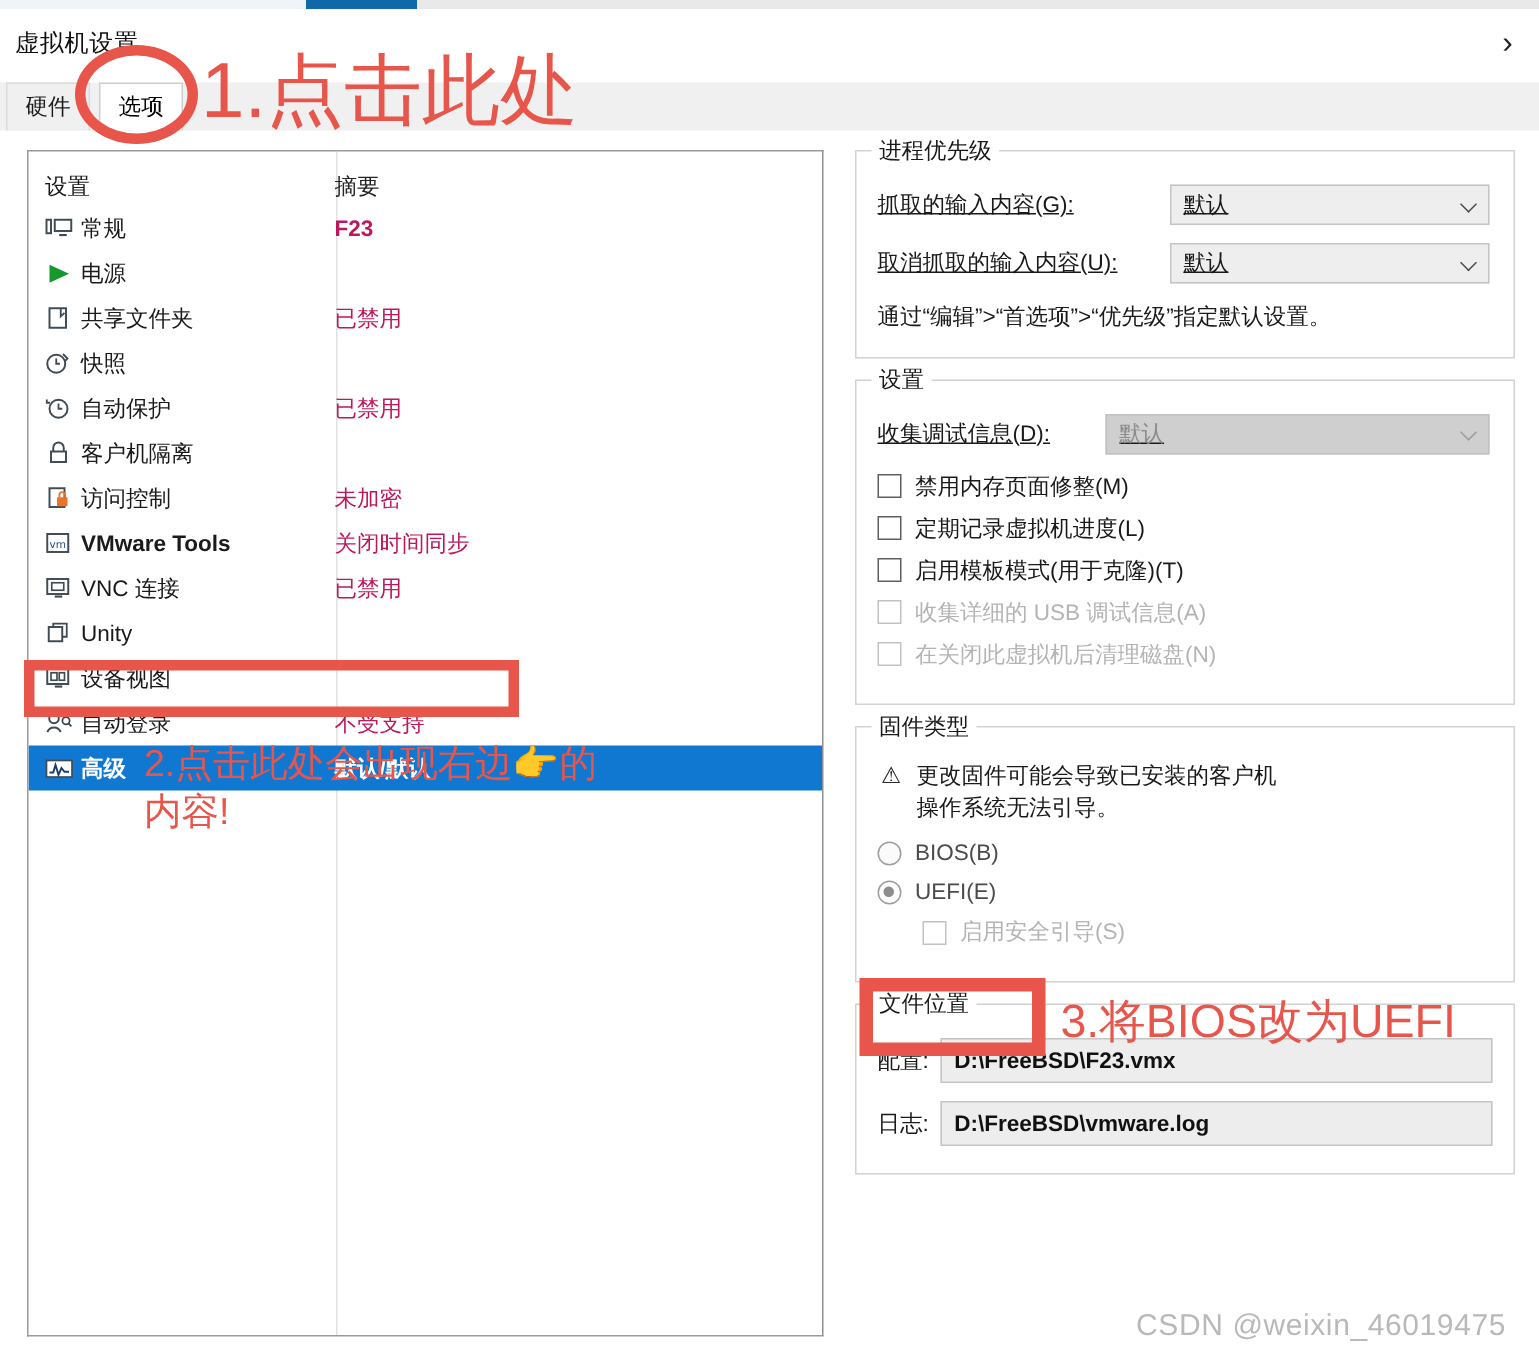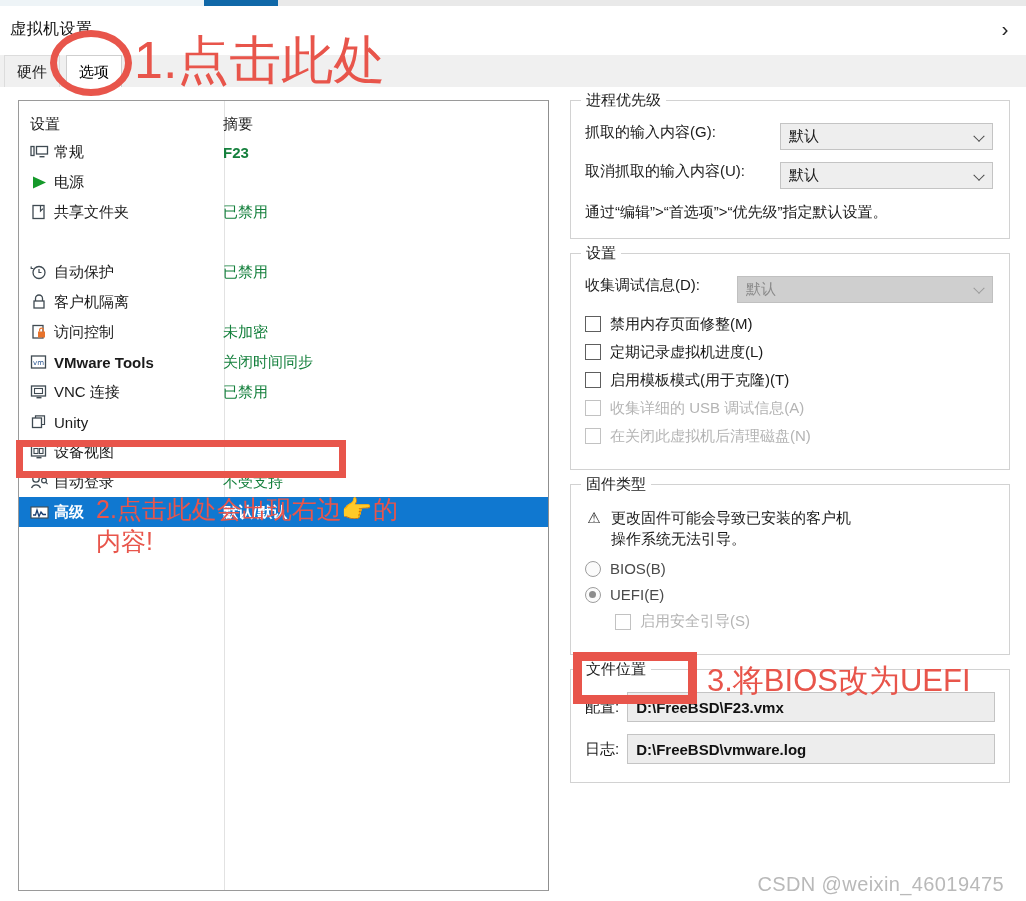--- a/index.html
+++ b/index.html
@@ -47,39 +47,39 @@
   .lrow {
     position:absolute; left:0; width:529px; height:30px;
     display:flex; align-items:center; cursor:default;
   }
   .lrow .licon {
     width:24px; min-width:24px; height:20px; margin-left:8px; margin-right:3px;
     display:flex; align-items:center; justify-content:center;
   }
   .lrow .llabel { font-size:15px; color:#1a1a1a; white-space:nowrap; }
   .lrow .lsummary {
-    position:absolute; left:204px; font-size:15px; color:#15803d; white-space:nowrap;
+    position:absolute; left:204px; font-size:15px; color:#be185d; white-space:nowrap;
   }
   .lrow.header .llabel { margin-left:11px; }
   .lrow.header .lsummary { color:#242424; }
   .lrow.selected { background:#1078d0; }
   .lrow.selected .llabel, .lrow.selected .lsummary { color:#ffffff; font-weight:bold; }
   .lrow .lsummary.bold { font-weight:bold; }
 
   
   #right-col { position:absolute; left:570px; top:100px; width:440px; }
 
   .group { position:relative; border:1px solid #d2d2d2; margin-bottom:14px; }
   .group > legend, .group .gtitle {
     position:absolute; left:10px; top:-10px; background:#ffffff;
     padding:0 5px; font-size:15px; color:#1a1a1a;
   }
   .ginner { padding:22px 14px 14px 14px; }
 
-  .field-row { display:flex; margin-bottom:12px; }
+  .field-row { display:flex; align-items:center; margin-bottom:12px;text-decoration:underline; }
   .field-row .flabel { font-size:15px; color:#1a1a1a; white-space:nowrap; }
 
   .combo {
     position:relative; height:27px; background:#eeeeee;
     border:1px solid #c4c4c4; display:flex; align-items:center;
     padding-left:8px; font-size:15px; color:#1a1a1a; cursor:pointer;
   }
   .combo.disabled { background:#cfcfcf; border-color:#c0c0c0; color:#8b8b8b; cursor:default; }
   .combo .chev {
     position:absolute; right:9px; top:50%; transform:translateY(-60%) rotate(45deg);
@@ -202,20 +202,31 @@
     <span class="licon">
       <svg width="17" height="16" viewBox="0 0 17 16">
           <rect x="2" y="1.5" width="11" height="13" fill="none" stroke="#3f4a52" stroke-width="1.3"></rect>
           <path d="M9.5 1.5 L9.5 7 L12 4.6" fill="none" stroke="#3f4a52" stroke-width="1.2"></path>
         </svg>
     </span>
     <span class="llabel">共享文件夹</span>
     <span class="lsummary">已禁用</span>
   </div>
 
+  <div class="lrow" style="top:126px;">
+    <span class="licon">
+      <svg width="18" height="16" viewBox="0 0 18 16">
+          <circle cx="7.5" cy="8.5" r="6" fill="none" stroke="#3f4a52" stroke-width="1.3"></circle>
+          <path d="M7.5 5 L7.5 8.5 L10 8.5" fill="none" stroke="#3f4a52" stroke-width="1.2"></path>
+          <path d="M12 2 L15 5 L13 7" fill="none" stroke="#3f4a52" stroke-width="1.2"></path>
+        </svg>
+    </span>
+    <span class="llabel">快照</span>
+    <span class="lsummary"></span>
+  </div>
 
   <div class="lrow" style="top:156px;">
     <span class="licon">
       <svg width="18" height="16" viewBox="0 0 18 16">
           <circle cx="9" cy="8.5" r="6" fill="none" stroke="#3f4a52" stroke-width="1.3"></circle>
           <path d="M9 5 L9 8.5 L11.5 8.5" fill="none" stroke="#3f4a52" stroke-width="1.2"></path>
           <path d="M3.4 4.5 L1.2 4.5 L1.2 2.4" fill="none" stroke="#3f4a52" stroke-width="1.2"></path>
         </svg>
     </span>
     <span class="llabel">自动保护</span>

